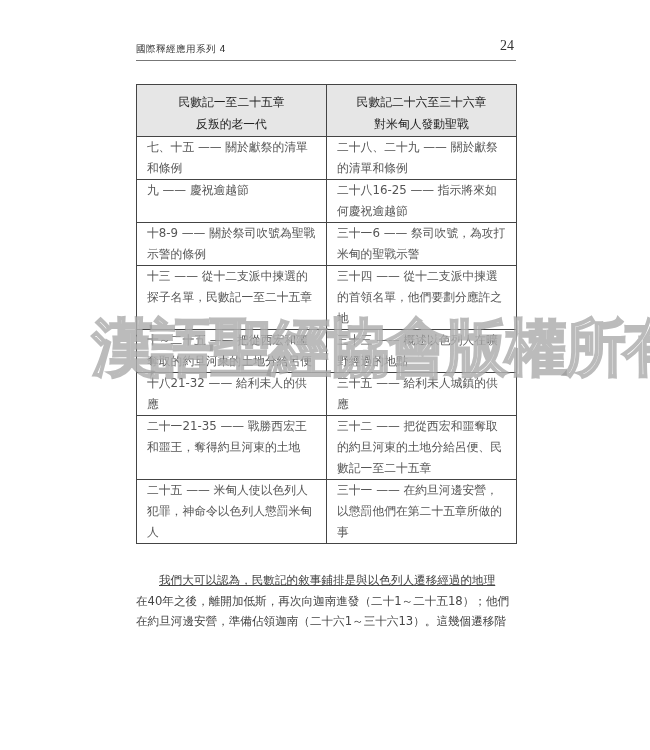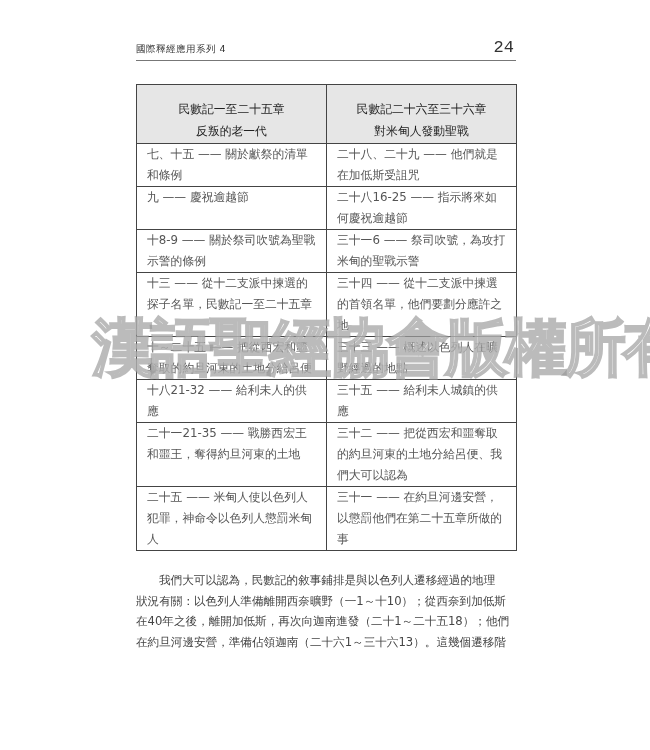--- a/index.html
+++ b/index.html
@@ -28,23 +28,23 @@
     left: 0;
     top: 1px;
     font-size: 9.5px;
     color: #333;
     letter-spacing: 0.5px;
   }
   .header-page {
     position: absolute;
     right: 2px;
     top: -4px;
-    font-size: 17px;
+    font-size: 14px;
     color: #333;
-    font-family: Liberation Mono, monospace;
+    font-family: Liberation Serif, serif;
   }
   table.compare {
     position: absolute;
     left: 136px;
     top: 84px;
     width: 381px;
     border-collapse: collapse;
     font-size: 11.8px;
     color: #555;
     line-height: 21px;
@@ -53,39 +53,40 @@
     border: 1.5px solid #444;
     vertical-align: top;
     padding: 0 10px;
     width: 50%;
   }
   table.compare th {
     background: #e6e6e6;
     font-weight: normal;
     color: #222;
     text-align: center;
-    padding: 13px 3px 1px 3px;
+    padding: 6px 3px 1px 3px;
     line-height: 22px;
   }
   .para {
     position: absolute;
     left: 136px;
     top: 570px;
     width: 382px;
     font-size: 11.6px;
     color: #444;
     line-height: 20.5px;
     text-align: justify;
   }
   .para .line {
     display: block;
     white-space: nowrap;
   }
   .para .line.indent {
     padding-left: 23px;
+    text-decoration: underline;
   }
   .watermark {
     position: absolute;
     left: 92px;
     top: 308px;
     width: 480px;
     height: 80px;
     font-size: 62px;
     line-height: 80px;
     font-weight: bold;
@@ -114,21 +115,21 @@
       </th>
       <th>
         <div>民數記二十六至三十六章</div>
         <div>對米甸人發動聖戰</div>
       </th>
     </tr>
   </thead>
   <tbody>
     <tr>
       <td>七、十五 —— 關於獻祭的清單和條例</td>
-      <td>二十八、二十九 —— 他們就是在加低斯受詛咒</td>
+      <td>二十八、二十九 —— 關於獻祭的清單和條例</td>
     </tr>
     <tr>
       <td>九 —— 慶祝逾越節</td>
       <td>二十八16-25 —— 指示將來如何慶祝逾越節</td>
     </tr>
     <tr>
       <td>十8-9 —— 關於祭司吹號為聖戰示警的條例</td>
       <td>三十一6 —— 祭司吹號，為攻打米甸的聖戰示警</td>
     </tr>
     <tr>
@@ -138,29 +139,28 @@
     <tr>
       <td>十～二十五 —— 把從西宏和噩奪取的約旦河東的土地分給呂便</td>
       <td>三十三 —— 概述以色列人在曠野經過的地點</td>
     </tr>
     <tr>
       <td>十八21-32 —— 給利未人的供應</td>
       <td>三十五 —— 給利未人城鎮的供應</td>
     </tr>
     <tr>
       <td>二十一21-35 —— 戰勝西宏王和噩王，奪得約旦河東的土地</td>
-      <td>三十二 —— 把從西宏和噩奪取的約旦河東的土地分給呂便、我們大可以認為</td>
+      <td>三十二 —— 把從西宏和噩奪取的約旦河東的土地分給呂便、民數記一至二十五章</td>
     </tr>
     <tr>
       <td>二十五 —— 米甸人使以色列人犯罪，神命令以色列人懲罰米甸人</td>
       <td>三十一 —— 在約旦河邊安營，以懲罰他們在第二十五章所做的事</td>
     </tr>
   </tbody>
 </table>
 
 <div class="para">
   <span class="line indent">我們大可以認為，民數記的敘事鋪排是與以色列人遷移經過的地理</span>
-  <span class="line">狀況有關：以色列人準備離開西奈曠野（一1～十10）；從西奈到加低斯</span>
   <span class="line">在40年之後，離開加低斯，再次向迦南進發（二十1～二十五18）；他們</span>
   <span class="line">在約旦河邊安營，準備佔領迦南（二十六1～三十六13）。這幾個遷移階</span>
 </div>
 
 <div class="watermark">漢語聖經協會版權所有</div>
 
 </body></html>

